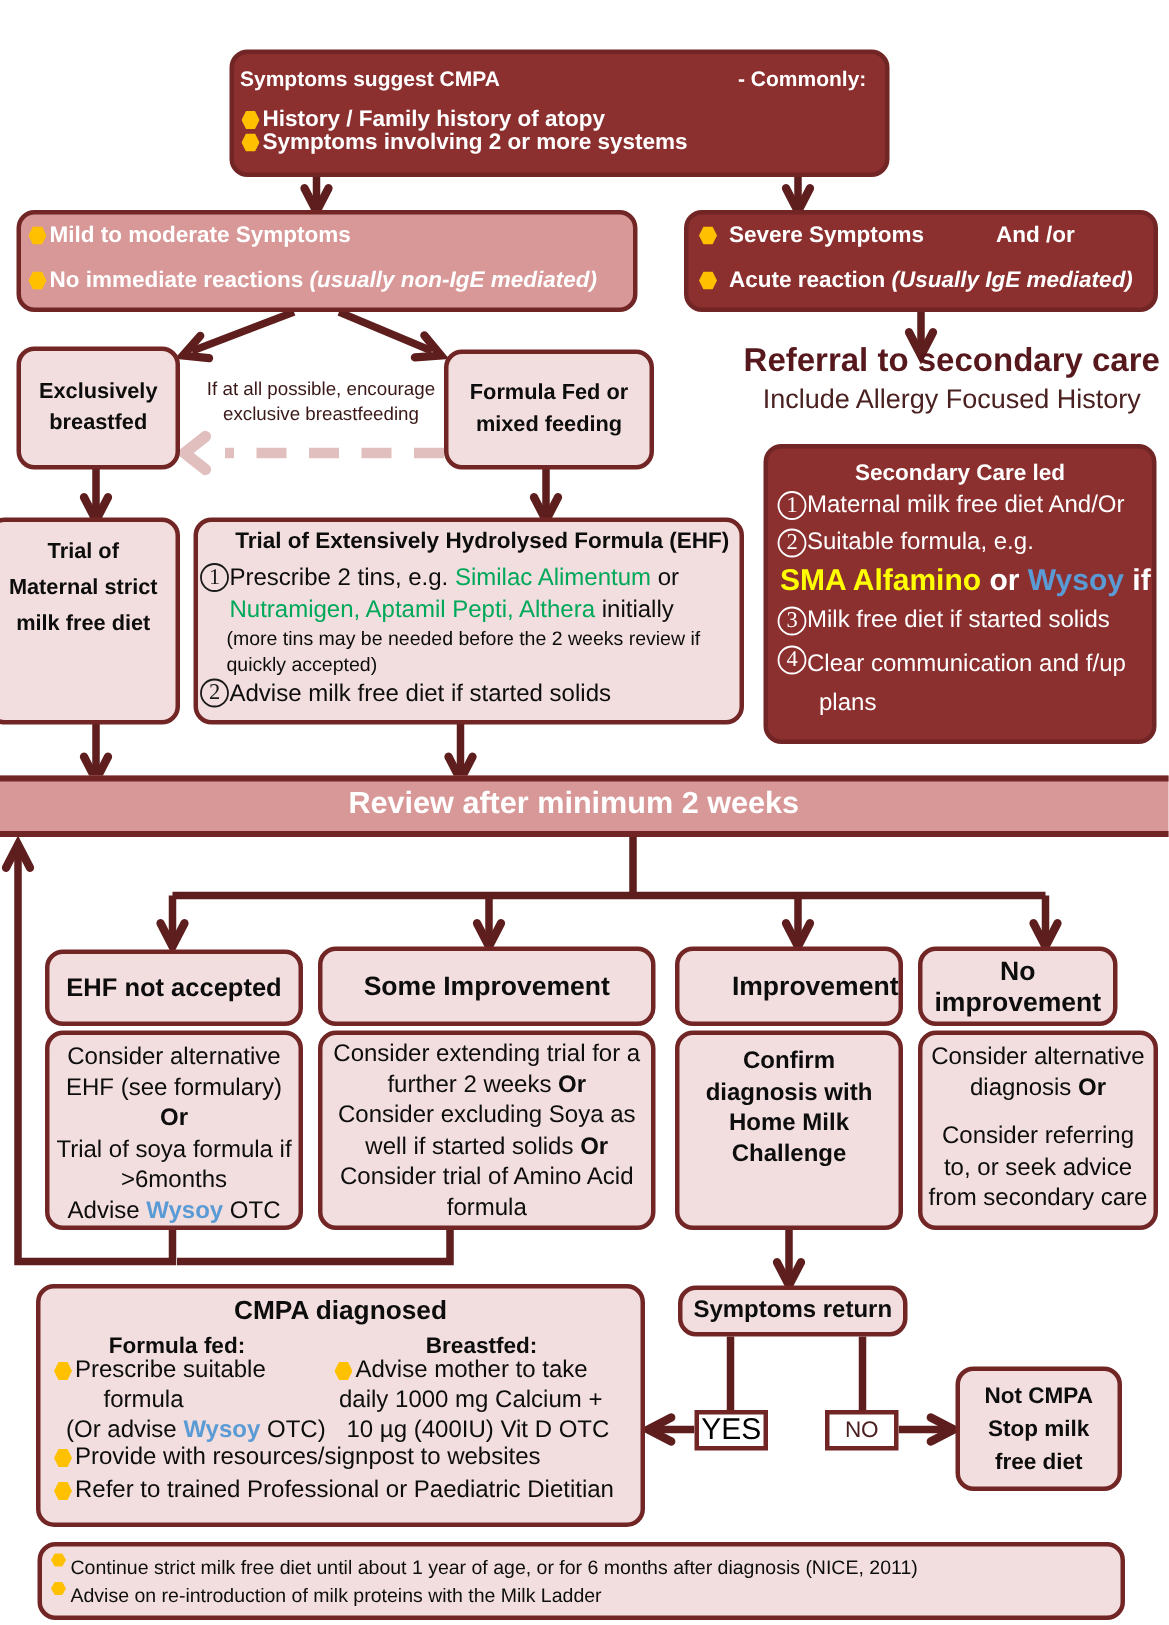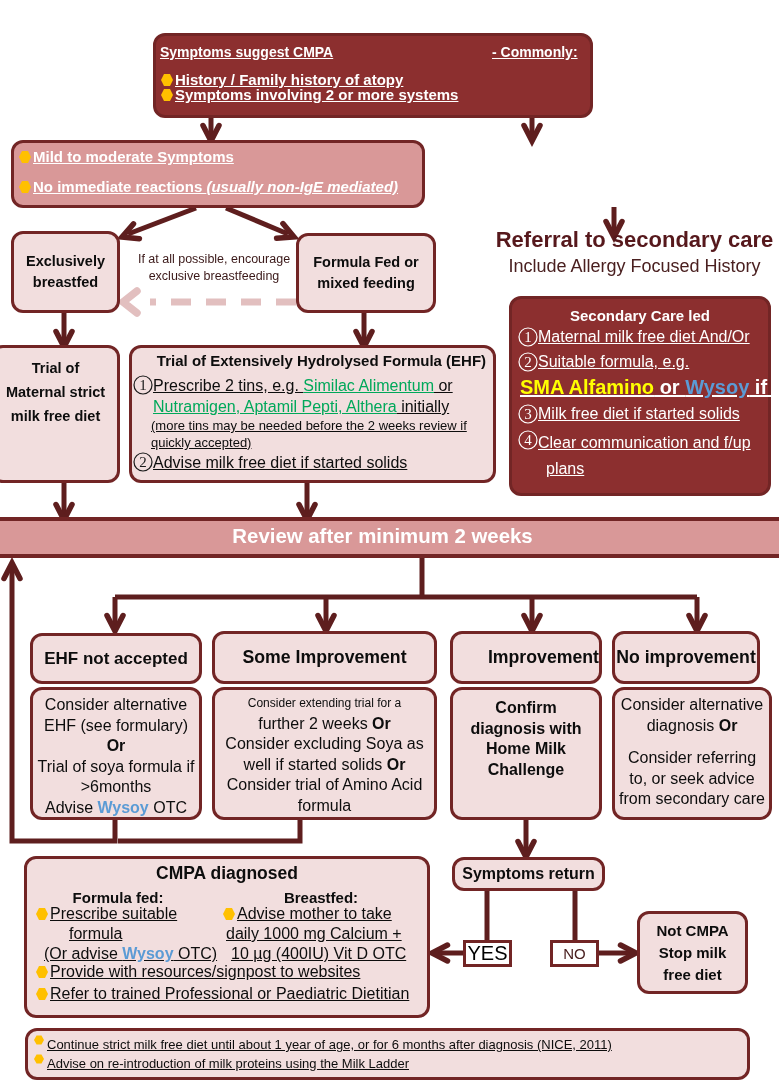--- a/index.html
+++ b/index.html
@@ -20,21 +20,21 @@
   .bold{font-weight:bold;}
   .ital{font-style:italic;}
   .grn{color:#00A85A;}
   .blu{color:#5B9BD5;}
   .ylw{color:#FFFF00;}
 
   .hexb{display:inline-block;width:10px;height:10px;vertical-align:-1px;margin-right:3px;}
   .hx{width:12px;height:12px;margin-right:2px;vertical-align:0;flex:0 0 12px;}
   .cnsvg{display:inline-block;width:20px;height:20px;flex:0 0 20px;vertical-align:-5px;}
   .row{display:flex;align-items:flex-start;}
-  .tline{white-space:nowrap;text-decoration:underline;}
+  .tline{white-space:nowrap;}
 </style>
 </head>
 <body>
 
 <div id="stage">
   <svg id="wires" viewBox="0 0 779 1083">
     <g stroke="#5E1E1E" fill="none" stroke-width="5" stroke-linecap="butt" stroke-linejoin="miter">
       <path d="M211,116 L211,141"></path>
       <path d="M532,116 L532,141"></path>
       <path d="M64,312 L64,347"></path>
@@ -110,20 +110,35 @@
       <span class="tline bold" style="font-size:15px;line-height:12px;">Mild to moderate  Symptoms</span>
     </div>
     <div class="row" style="position:absolute;left:5px;top:38px;">
       <svg class="hexb hx" viewBox="0 0 12 12">
           <polygon points="3,0 9,0 12,6 9,12 3,12 0,6" fill="#FFC000"></polygon>
         </svg>
       <span class="tline" style="font-size:15px;line-height:12px;"><span class="bold">No immediate reactions </span><span class="bold ital">(usually non-IgE mediated)</span></span>
     </div>
   </div>
 
+  <div class="node rb dark" style="left:456px;top:140px;width:316px;height:68px;">
+    <div class="row" style="position:absolute;left:7px;top:8px;">
+      <svg class="hexb hx" viewBox="0 0 12 12">
+          <polygon points="3,0 9,0 12,6 9,12 3,12 0,6" fill="#FFC000"></polygon>
+        </svg>
+      <span class="tline bold" style="font-size:15px;line-height:12px;margin-left:6px;">Severe Symptoms</span>
+    </div>
+    <div class="tline bold" style="position:absolute;left:205px;top:8px;font-size:15px;line-height:12px;">And /or</div>
+    <div class="row" style="position:absolute;left:7px;top:38px;">
+      <svg class="hexb hx" viewBox="0 0 12 12">
+          <polygon points="3,0 9,0 12,6 9,12 3,12 0,6" fill="#FFC000"></polygon>
+        </svg>
+      <span class="tline" style="font-size:15px;line-height:12px;margin-left:6px;"><span class="bold">Acute reaction </span><span class="bold ital">(Usually IgE mediated)</span></span>
+    </div>
+  </div>
 
   <div class="node ctr" style="left:474px;top:229px;width:321px;">
     <div class="bold" style="font-size:22px;color:#56181C;line-height:22px;">Referral to secondary care</div>
     <div style="font-size:18px;color:#4A2020;line-height:22px;margin-top:4px;">Include Allergy Focused History</div>
   </div>
 
   <div class="node rb dark" style="left:509px;top:296px;width:262px;height:200px;">
     <div class="ctr bold" style="position:absolute;left:0;top:9px;width:100%;font-size:15px;line-height:15px;">Secondary Care led</div>
     <div class="row" style="position:absolute;left:6px;top:28px;">
       <svg class="cnsvg" viewBox="0 0 20 20">
@@ -220,39 +235,39 @@
     <div class="bold" style="font-size:16px;line-height:20.5px;">Or</div>
     <div style="font-size:16px;line-height:20.5px;">Trial of soya formula if</div>
     <div style="font-size:16px;line-height:20.5px;">&gt;6months</div>
     <div style="font-size:16px;line-height:20.5px;"><span>Advise </span><span class="blu bold">Wysoy</span><span> OTC</span></div>
   </div>
 
   <div class="node rb light ctr" style="left:212px;top:631px;width:225px;height:53px;display:flex;align-items:center;justify-content:center;">
     <div class="bold" style="font-size:17.7px;">Some Improvement</div>
   </div>
   <div class="node rb light ctr" style="left:212px;top:687px;width:225px;height:133px;padding-top:3px;">
-    <div style="font-size:12px;line-height:20.5px;">Consider extending trial for a</div>
+    <div style="font-size:16px;line-height:20.5px;">Consider extending trial for a</div>
     <div style="font-size:16px;line-height:20.5px;"><span>further 2 weeks </span><span class="bold">Or</span></div>
     <div style="font-size:16px;line-height:20.5px;">Consider excluding Soya as</div>
     <div style="font-size:16px;line-height:20.5px;"><span>well if started solids </span><span class="bold">Or</span></div>
     <div style="font-size:16px;line-height:20.5px;">Consider trial of Amino Acid</div>
     <div style="font-size:16px;line-height:20.5px;">formula</div>
   </div>
 
   <div class="node rb light ctr" style="left:450px;top:631px;width:152px;height:53px;display:flex;align-items:center;justify-content:flex-end;">
     <div class="bold" style="font-size:17.7px;">Improvement</div>
   </div>
   <div class="node rb light ctr" style="left:450px;top:687px;width:152px;height:133px;padding-top:8px;">
     <div class="bold" style="font-size:16px;line-height:20.5px;">Confirm</div>
     <div class="bold" style="font-size:16px;line-height:20.5px;">diagnosis with</div>
     <div class="bold" style="font-size:16px;line-height:20.5px;">Home Milk</div>
     <div class="bold" style="font-size:16px;line-height:20.5px;">Challenge</div>
   </div>
 
-  <div class="node rb light ctr" style="left:612px;top:631px;width:148px;height:53px;display:flex;align-items:center;justify-content:center;">
+  <div class="node rb light ctr" style="left:612px;top:631px;width:133px;height:53px;display:flex;align-items:center;justify-content:flex-end;">
     <div class="bold" style="font-size:17.7px;">No improvement</div>
   </div>
   <div class="node rb light ctr" style="left:612px;top:687px;width:160px;height:133px;padding-top:5px;">
     <div style="font-size:16px;line-height:20.5px;">Consider alternative</div>
     <div style="font-size:16px;line-height:20.5px;"><span>diagnosis </span><span class="bold">Or</span></div>
     <div style="height:12px;"></div>
     <div style="font-size:16px;line-height:20.5px;">Consider referring</div>
     <div style="font-size:16px;line-height:20.5px;">to, or seek advice</div>
     <div style="font-size:16px;line-height:20.5px;">from secondary care</div>
   </div>
@@ -315,16 +330,16 @@
     <div class="row">
         <svg class="hexb" viewBox="0 0 10 10">
           <polygon points="2.5,0.6 7.5,0.6 10,5 7.5,9.4 2.5,9.4 0,5" fill="#FFC000"></polygon>
         </svg>
         <span class="tline" style="font-size:13px;line-height:19px;">Continue strict milk free diet until about 1 year of age, or for 6 months after diagnosis (NICE, 2011)</span>
       </div>
     <div class="row">
         <svg class="hexb" viewBox="0 0 10 10">
           <polygon points="2.5,0.6 7.5,0.6 10,5 7.5,9.4 2.5,9.4 0,5" fill="#FFC000"></polygon>
         </svg>
-        <span class="tline" style="font-size:13px;line-height:19px;">Advise on re-introduction of milk proteins using the Milk Ladder</span>
+        <span class="tline" style="font-size:13px;line-height:19px;">Advise on re-introduction of milk proteins with the Milk Ladder</span>
       </div>
   </div>
 </div>
 
 </body></html>

